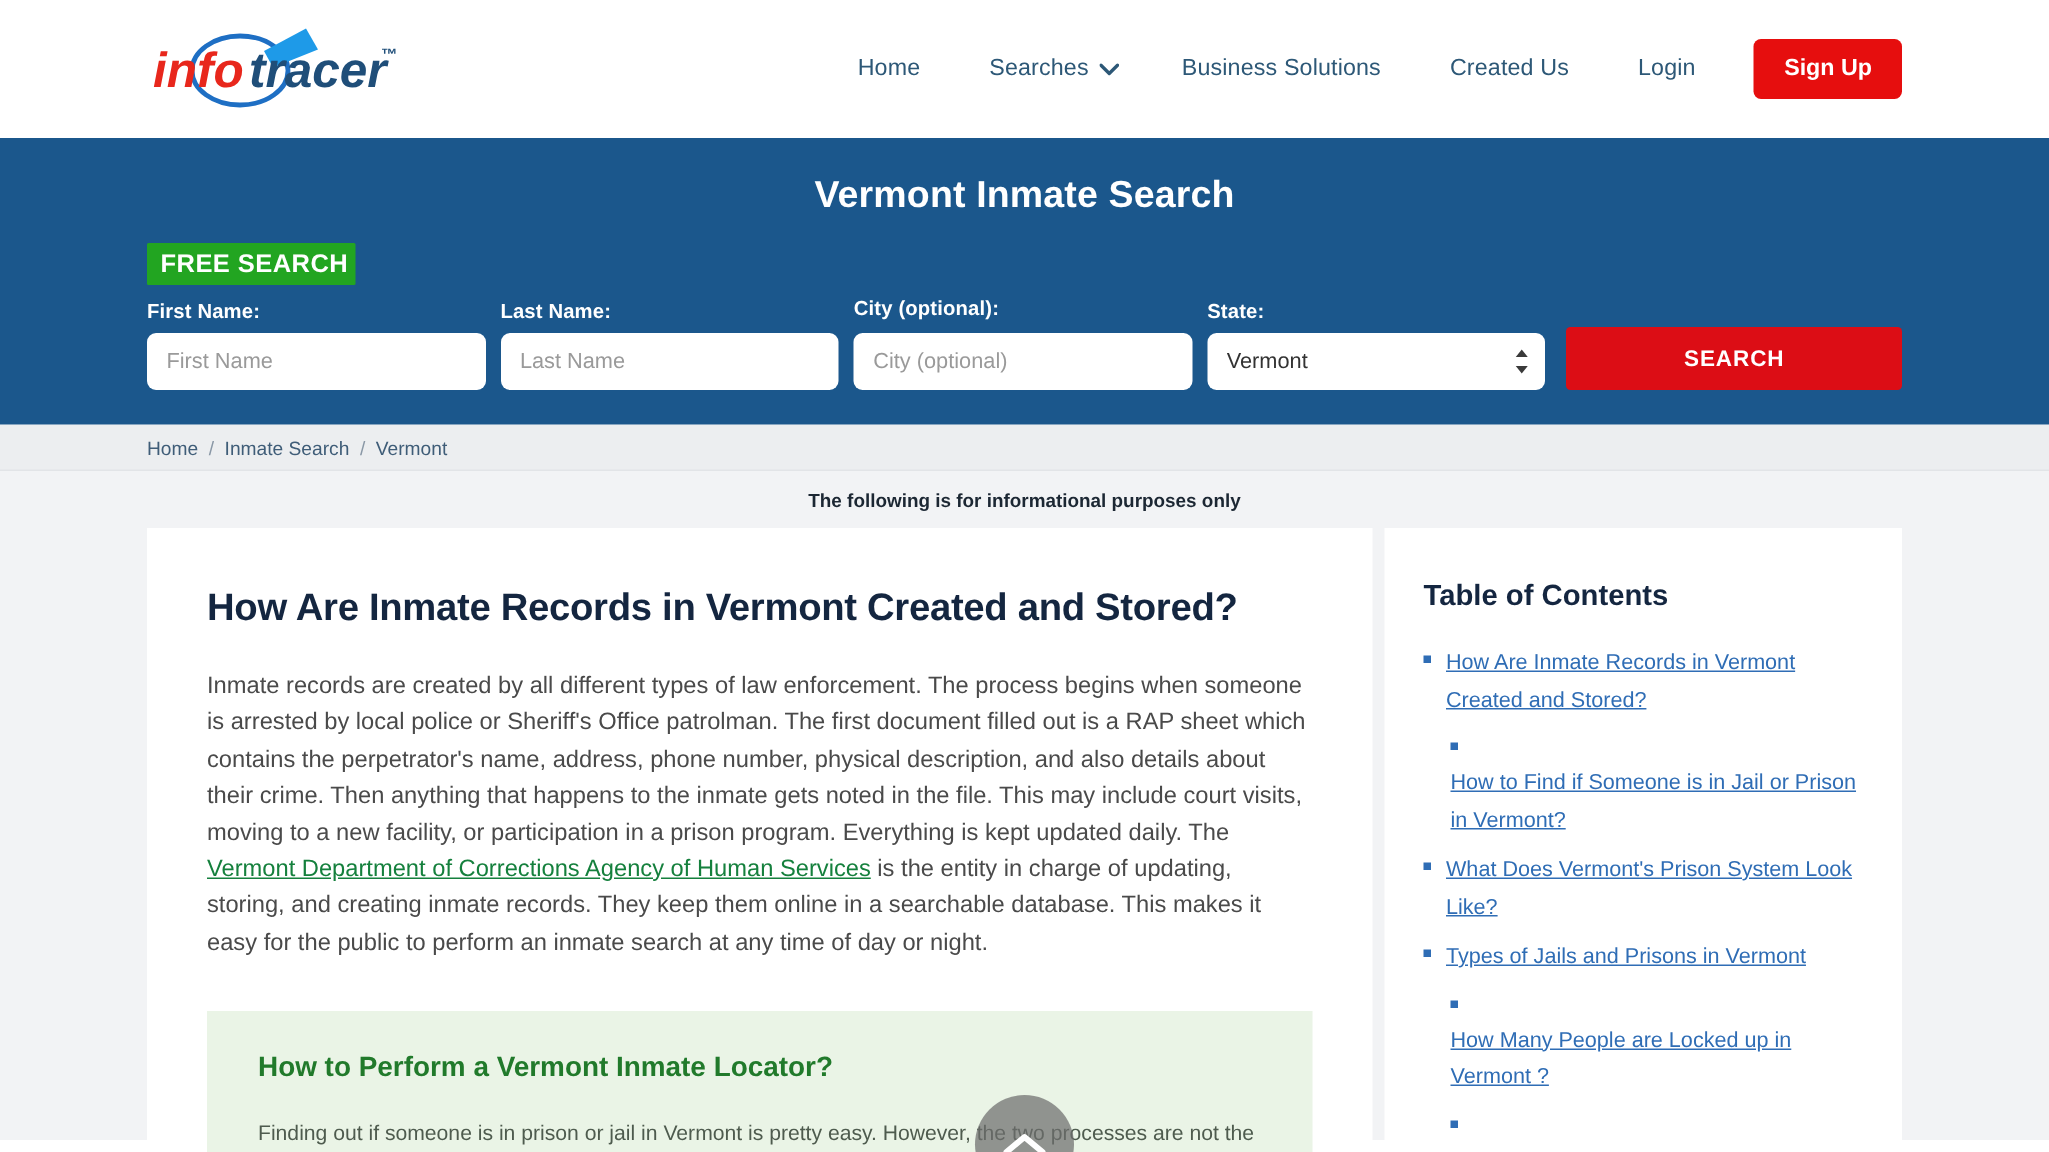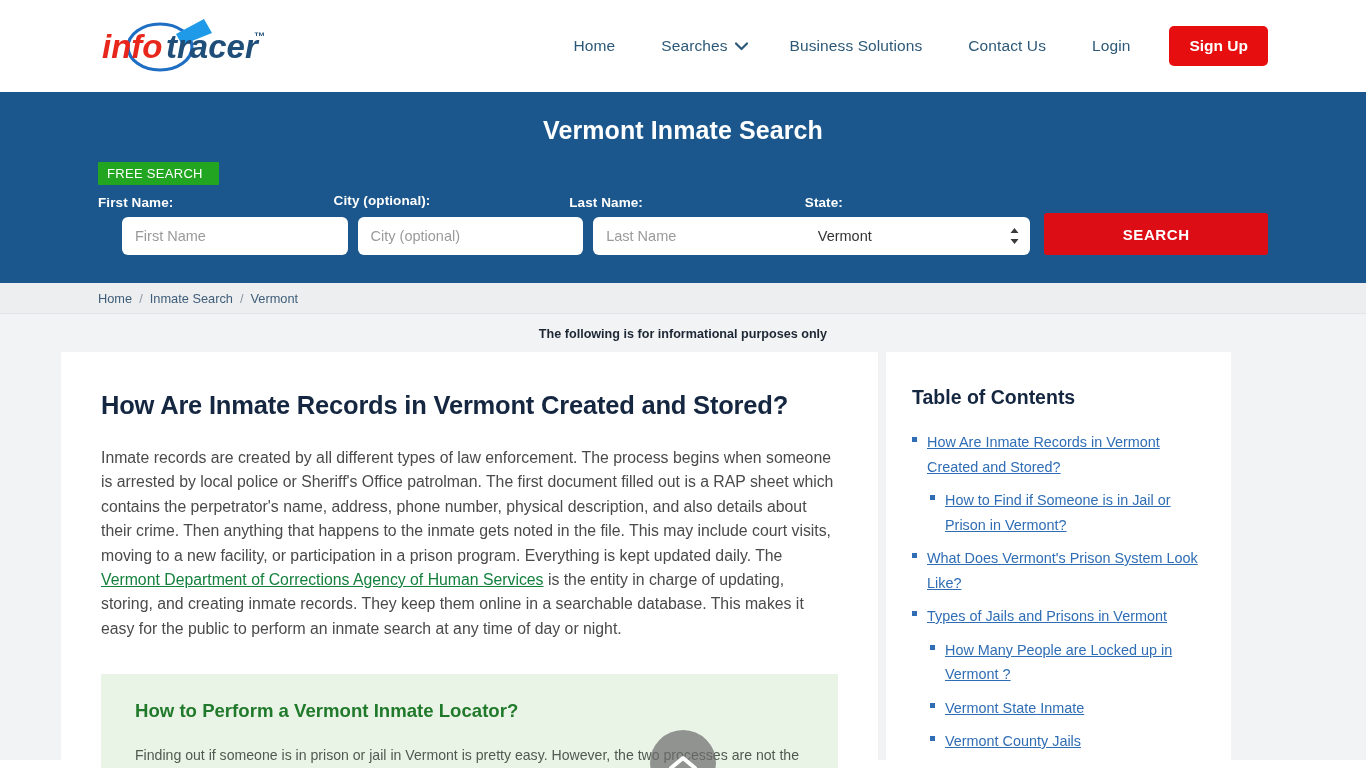--- a/index.html
+++ b/index.html
@@ -72,24 +72,24 @@
     text-align: center;
     color: #ffffff;
     font-size: 25px;
     font-weight: 700;
     letter-spacing: .1px;
   }
   .free-badge {
     display: inline-block;
     background: #22a521;
     color: #ffffff;
-    font-size: 13px;
-    font-weight: 400;
+    font-size: 17px;
+    font-weight: 700;
     letter-spacing: .3px;
-    padding: 4px 16px 4px 9px;
+    padding: 4px 5px 4px 9px;
     margin-top: 17px;
     border-radius: 1px;
   }
   .search-row {
     display: flex;
     align-items: flex-end;
     margin-top: 6px;
     gap: 0;
     justify-content: center;
   }
@@ -112,21 +112,20 @@
     height: 38px;
     border: none;
     border-radius: 6px;
     background: #ffffff;
     padding: 0 13px;
     font-size: 14.5px;
     color: #333;
     font-family: "Liberation Sans", sans-serif;
     outline: none;
     width: 100%;
-    margin-left: 24px;
   }
   .field-input::placeholder { color: #9a9a9a; }
   .field-city .field-input { margin-top: 2px; }
 
   .state-select-wrap { position: relative; width: 100%; }
   .state-select {
     height: 38px;
     width: 100%;
     border: none;
     border-radius: 6px;
@@ -174,21 +173,21 @@
     font-size: 12.8px;
     text-decoration: none;
   }
   .bc-sep { color: #8a98a6; font-size: 12.8px; margin: 0 7px; }
   .bc-current { color: #3f5d78; font-size: 12.8px; }
 
   
   .page-body {
     background: #f2f3f5;
     height: 446px;
-    padding: 0 61px;
+    padding: 0 98px;
   }
   .disclaimer {
     text-align: center;
     font-size: 12.6px;
     font-weight: 700;
     color: #1c2733;
     padding: 13px 0 11px 0;
   }
   .columns {
     display: flex;
@@ -259,21 +258,21 @@
     padding: 0;
   }
   ul.toc-list > li { margin-bottom: 9px; }
   ul.toc-sublist { margin-top: 9px; }
   ul.toc-sublist > li { margin-bottom: 9px; }
   .toc-row {
     display: flex;
     align-items: flex-start;
     gap: 10px;
   }
-  .toc-row.level2 { padding-left: 18px; }
+  .toc-row.level2 { padding-left: 18px; flex-direction: column; }
   .sq-bullet {
     width: 5px; height: 5px;
     background: #2f6db5;
     margin-top: 7px;
     flex: 0 0 auto;
   }
   .toc-link {
     color: #2f6db5;
     font-size: 14.4px;
     line-height: 24.5px;
@@ -316,46 +315,46 @@
 
   <nav class="main-nav">
     <a class="nav-link" href="#">Home</a>
     <a class="nav-link searches" href="#">
       <span>Searches</span>
       <svg class="chev-down" width="13" height="9" viewBox="0 0 13 9">
         <path d="M1 1.5 L6.5 7 L12 1.5" fill="none" stroke="#2d5877" stroke-width="2.2" stroke-linecap="round" stroke-linejoin="round"></path>
       </svg>
     </a>
     <a class="nav-link" href="#">Business Solutions</a>
-    <a class="nav-link" href="#">Contact Us</a>
+    <a class="nav-link" href="#">Created Us</a>
     <a class="nav-link" href="#">Login</a>
     <button class="signup-btn">Sign Up</button>
   </nav>
 </header>
 
 <section class="hero">
   <h1 class="hero-title">Vermont Inmate Search</h1>
 
   <span class="free-badge">FREE SEARCH</span>
 
   <div class="search-row">
 
     <div class="field field-first">
       <label class="field-label">First Name:</label>
       <input class="field-input" type="text" placeholder="First Name" style="">
     </div>
 
+    <div class="field field-last">
+      <label class="field-label">Last Name:</label>
+      <input class="field-input" type="text" placeholder="Last Name" style="">
+    </div>
+
     <div class="field field-city">
       <label class="field-label">City (optional):</label>
       <input class="field-input" type="text" placeholder="City (optional)" style="">
-    </div>
-
-    <div class="field field-last">
-      <label class="field-label">Last Name:</label>
-      <input class="field-input" type="text" placeholder="Last Name" style="">
     </div>
 
     <div class="field field-state">
       <label class="field-label">State:</label>
       <div class="state-select-wrap">
         <select class="state-select">
           <option>Vermont</option>
         </select>
         <svg class="stepper-arrows" width="11" height="18" viewBox="0 0 11 18">
           <path d="M5.5 1 L9.5 6 L1.5 6 Z" fill="#3a3a3a"></path>

